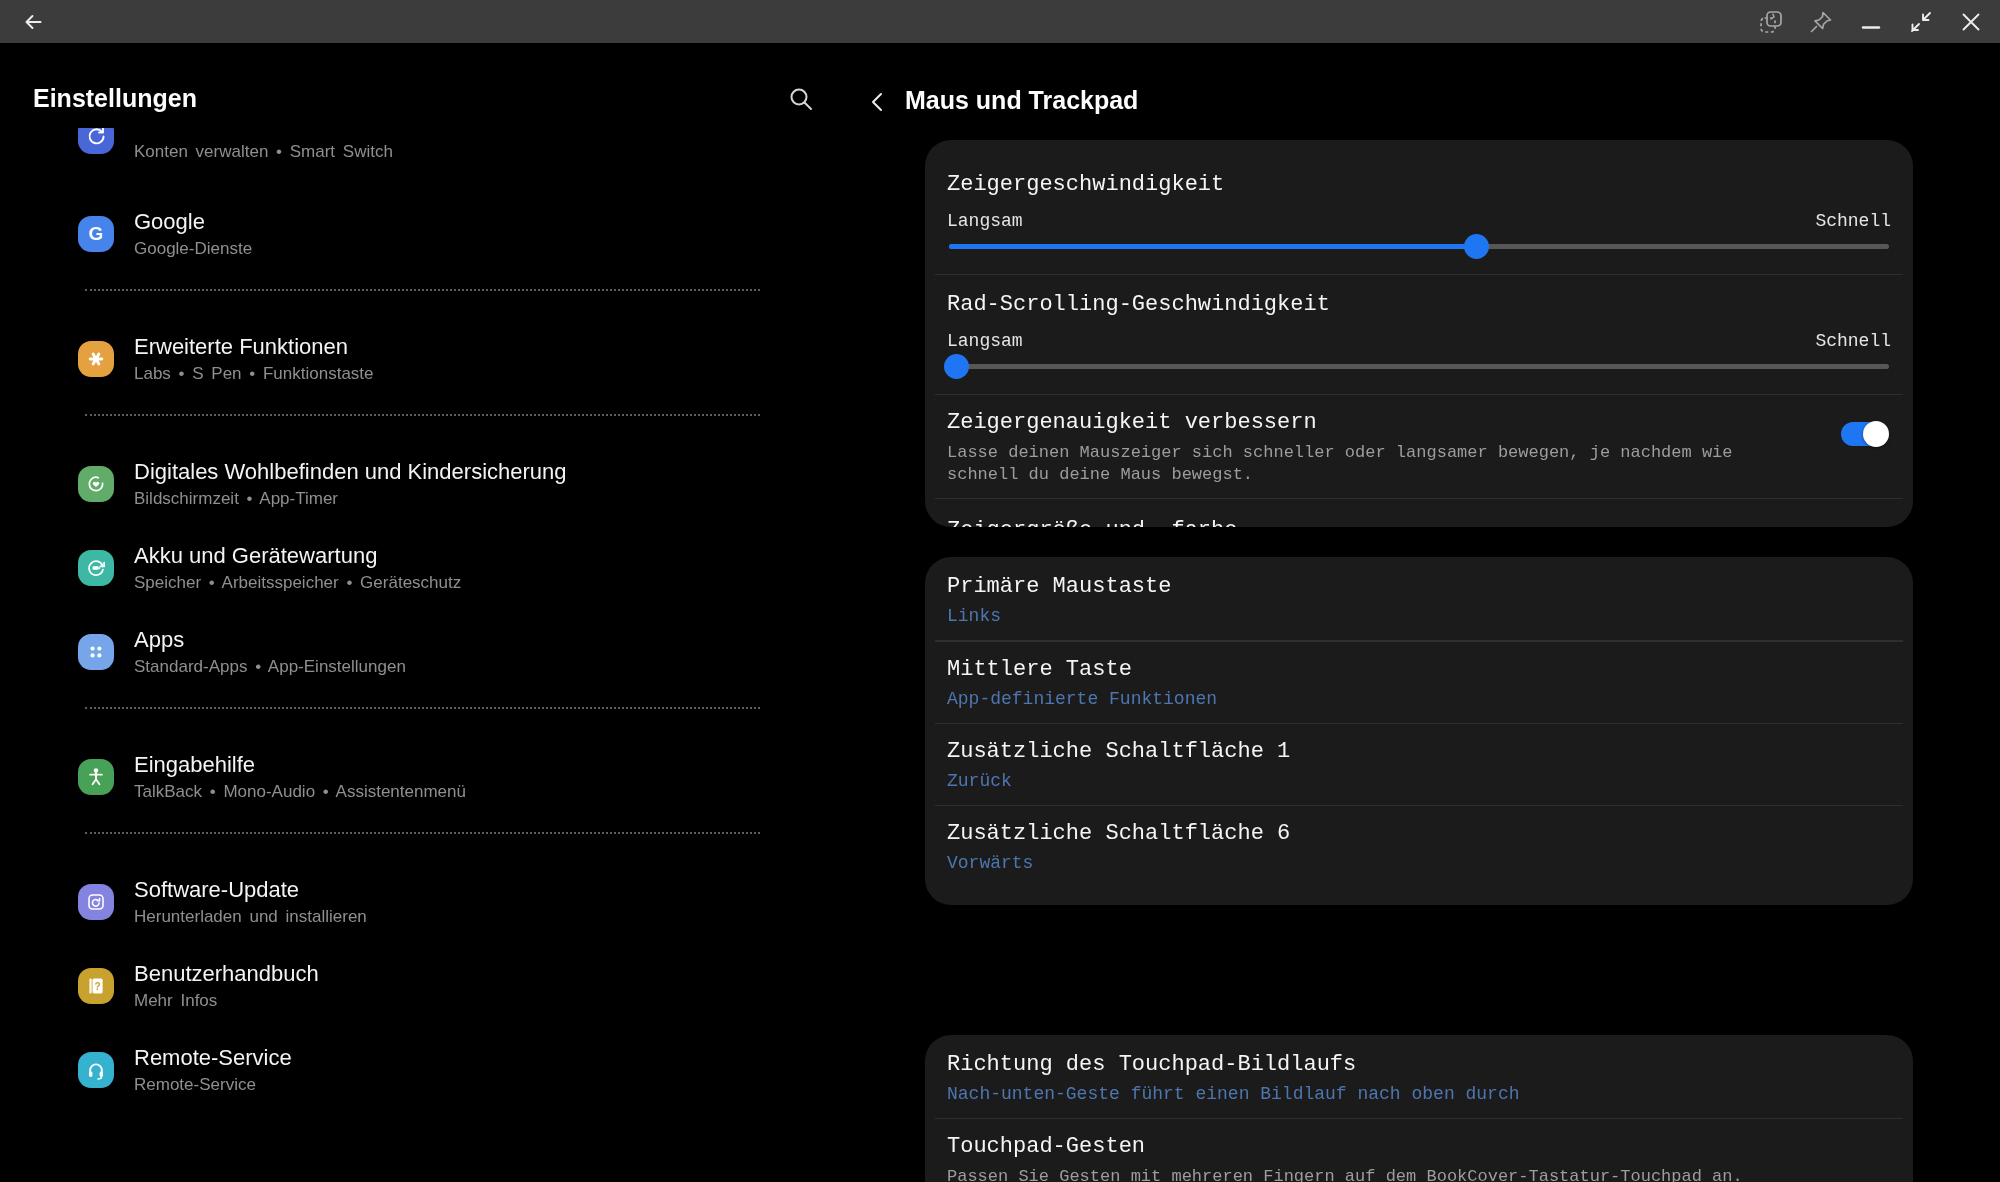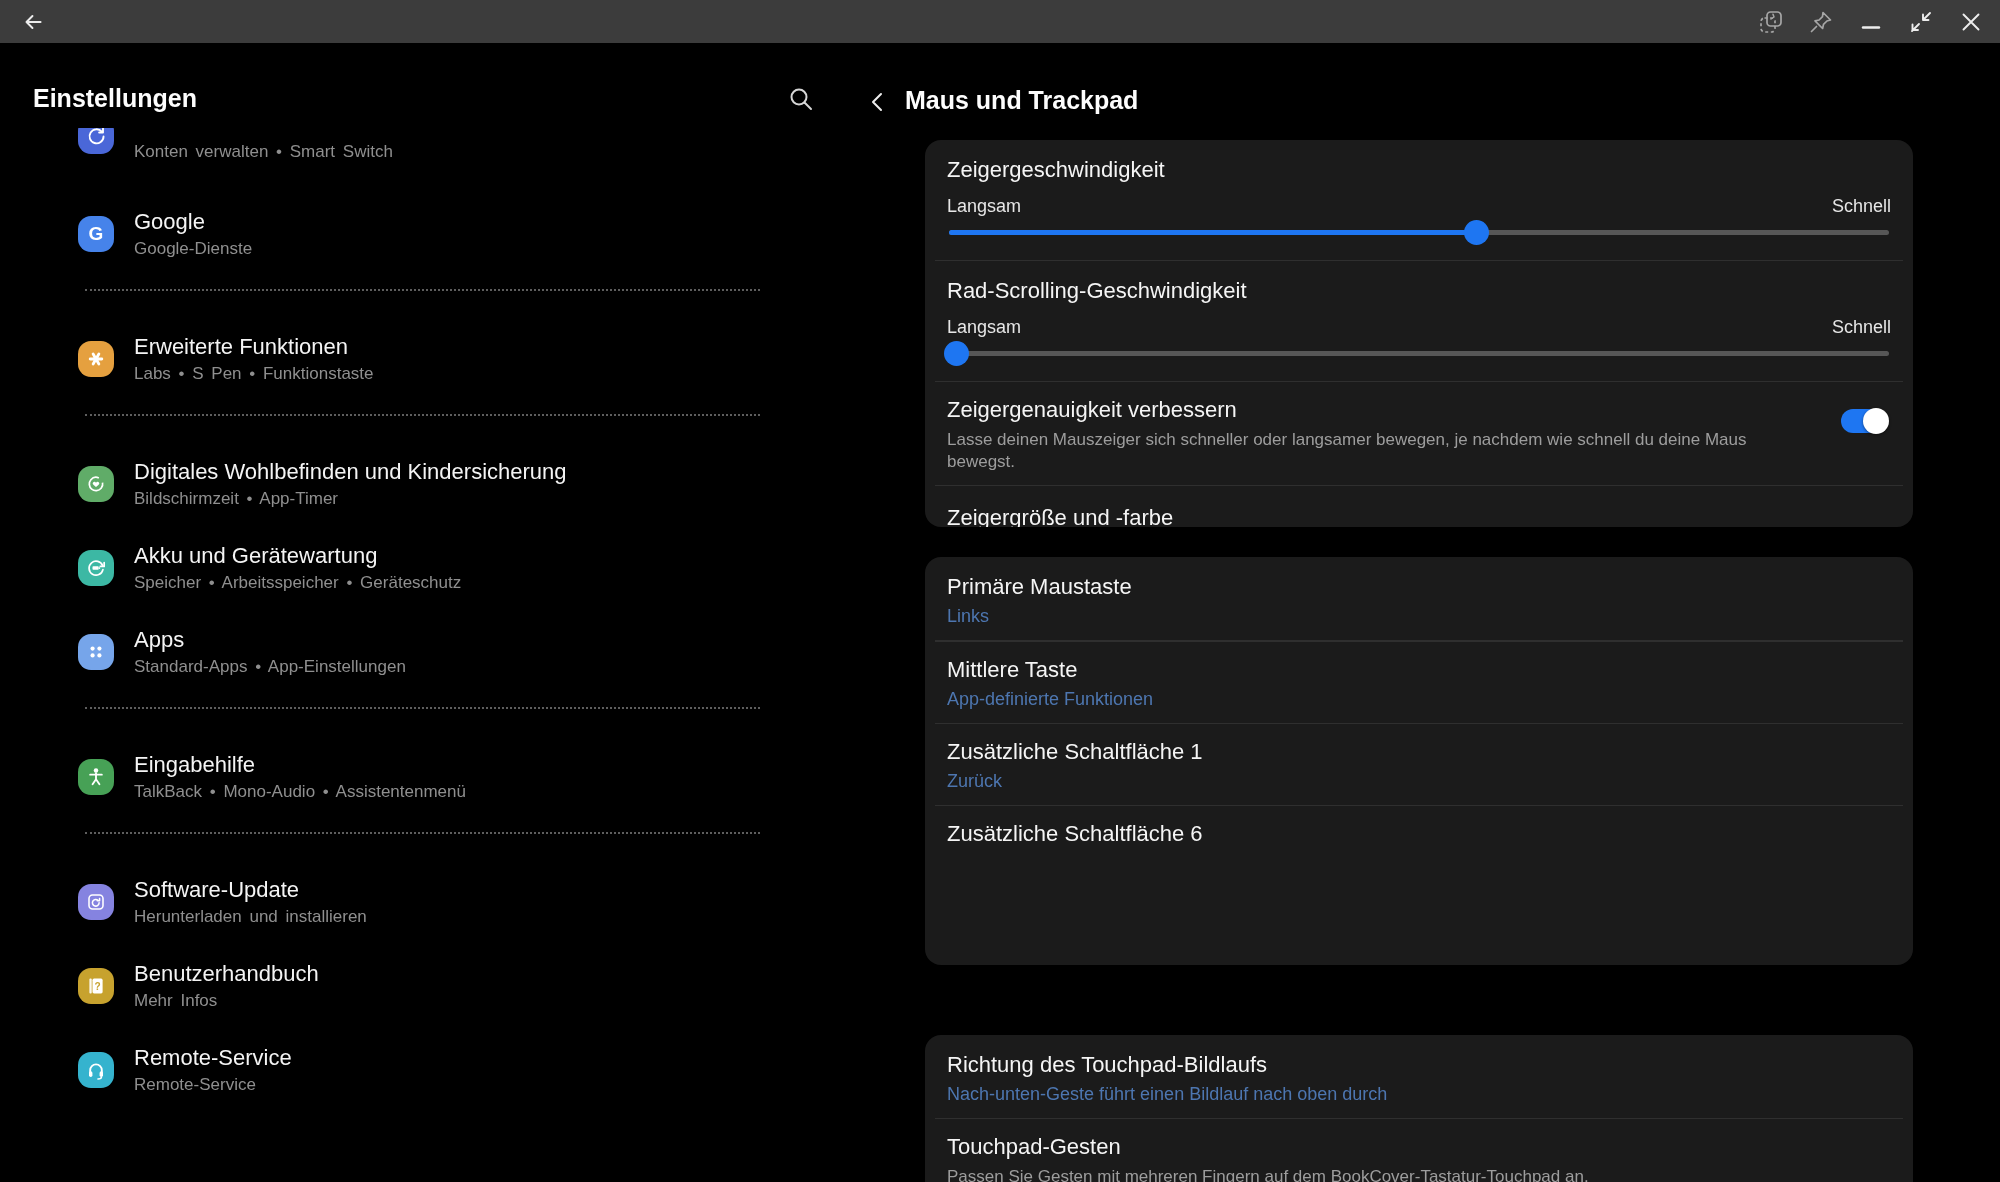--- a/index.html
+++ b/index.html
@@ -27,23 +27,23 @@
   .sicon{flex:0 0 36px;width:36px;height:36px;border-radius:13px;display:flex;align-items:center;justify-content:center;position:relative;}
   .sicon .g-letter{color:#fff;font-size:19px;font-weight:700;}
   .stxt{display:flex;flex-direction:column;min-width:0;}
   .stitle{font-size:22px;line-height:26px;color:#f4f4f4;white-space:nowrap;}
   .ssub{font-size:17px;line-height:22px;color:#8f8f8f;margin-top:3px;white-space:nowrap;word-spacing:3px;}
   .sdiv{border-top:2px dotted #5e5e5e;margin:13px 12px 26px 29px;}
 
   
   .pn-back{position:absolute;left:864px;top:88px;width:28px;height:28px;display:flex;align-items:center;justify-content:center;cursor:pointer;}
   .pn-title{position:absolute;left:905px;top:86px;font-size:25px;font-weight:700;color:#fdfdfd;}
-  .card{position:absolute;left:925px;width:988px;background:#1b1b1b;border-radius:16px;padding:0 22px;overflow:hidden;}
+  .card{position:absolute;left:925px;width:988px;background:#1b1b1b;border-radius:26px;padding:15px 22px;overflow:hidden;font-family:Liberation Mono, monospace;}
   .card1{top:140px;height:387px;}
-  .card2{top:557px;height:408px;padding-top:2px;}
+  .card2{top:557px;height:348px;padding-top:2px;}
   .card3{top:991px;height:192px;padding-top:2px;margin-top:44px;}
   .cdiv{border-top:1px solid #2f2f2f;margin:0 -12px;}
 
   .slider-sec{padding:17px 0 14px;}
   .ctitle{font-size:22px;line-height:26px;color:#f5f5f5;}
   .sl-labels{display:flex;justify-content:space-between;margin-top:13px;font-size:18px;color:#e6e6e6;}
   .slider{position:relative;height:28px;margin-top:1px;cursor:pointer;}
   .sl-track{position:absolute;left:2px;right:2px;top:12px;height:5px;border-radius:3px;background:#575757;}
   .sl-fill{position:absolute;left:0;top:0;height:5px;border-radius:3px;}
   .sl-handle{position:absolute;top:2px;width:25px;height:25px;border-radius:50%;}
@@ -325,20 +325,21 @@
       <div class="lvalue" style="color: rgb(77, 118, 176);">App-definierte Funktionen</div>
     </div>
     <div class="cdiv"></div>
     <div class="litem">
       <div class="ctitle">Zusätzliche Schaltfläche 1</div>
       <div class="lvalue" style="color: rgb(77, 118, 176);">Zurück</div>
     </div>
     <div class="cdiv"></div>
     <div class="litem">
       <div class="ctitle">Zusätzliche Schaltfläche 6</div>
+      <div class="lvalue" style="color: rgb(77, 118, 176);">Vorwärts</div>
     </div>
   </div>
 
   <div class="card card3">
     <div class="litem">
       <div class="ctitle">Richtung des Touchpad-Bildlaufs</div>
       <div class="lvalue" style="color: rgb(77, 118, 176);">Nach-unten-Geste führt einen Bildlauf nach oben durch</div>
     </div>
     <div class="cdiv"></div>
     <div class="litem">

